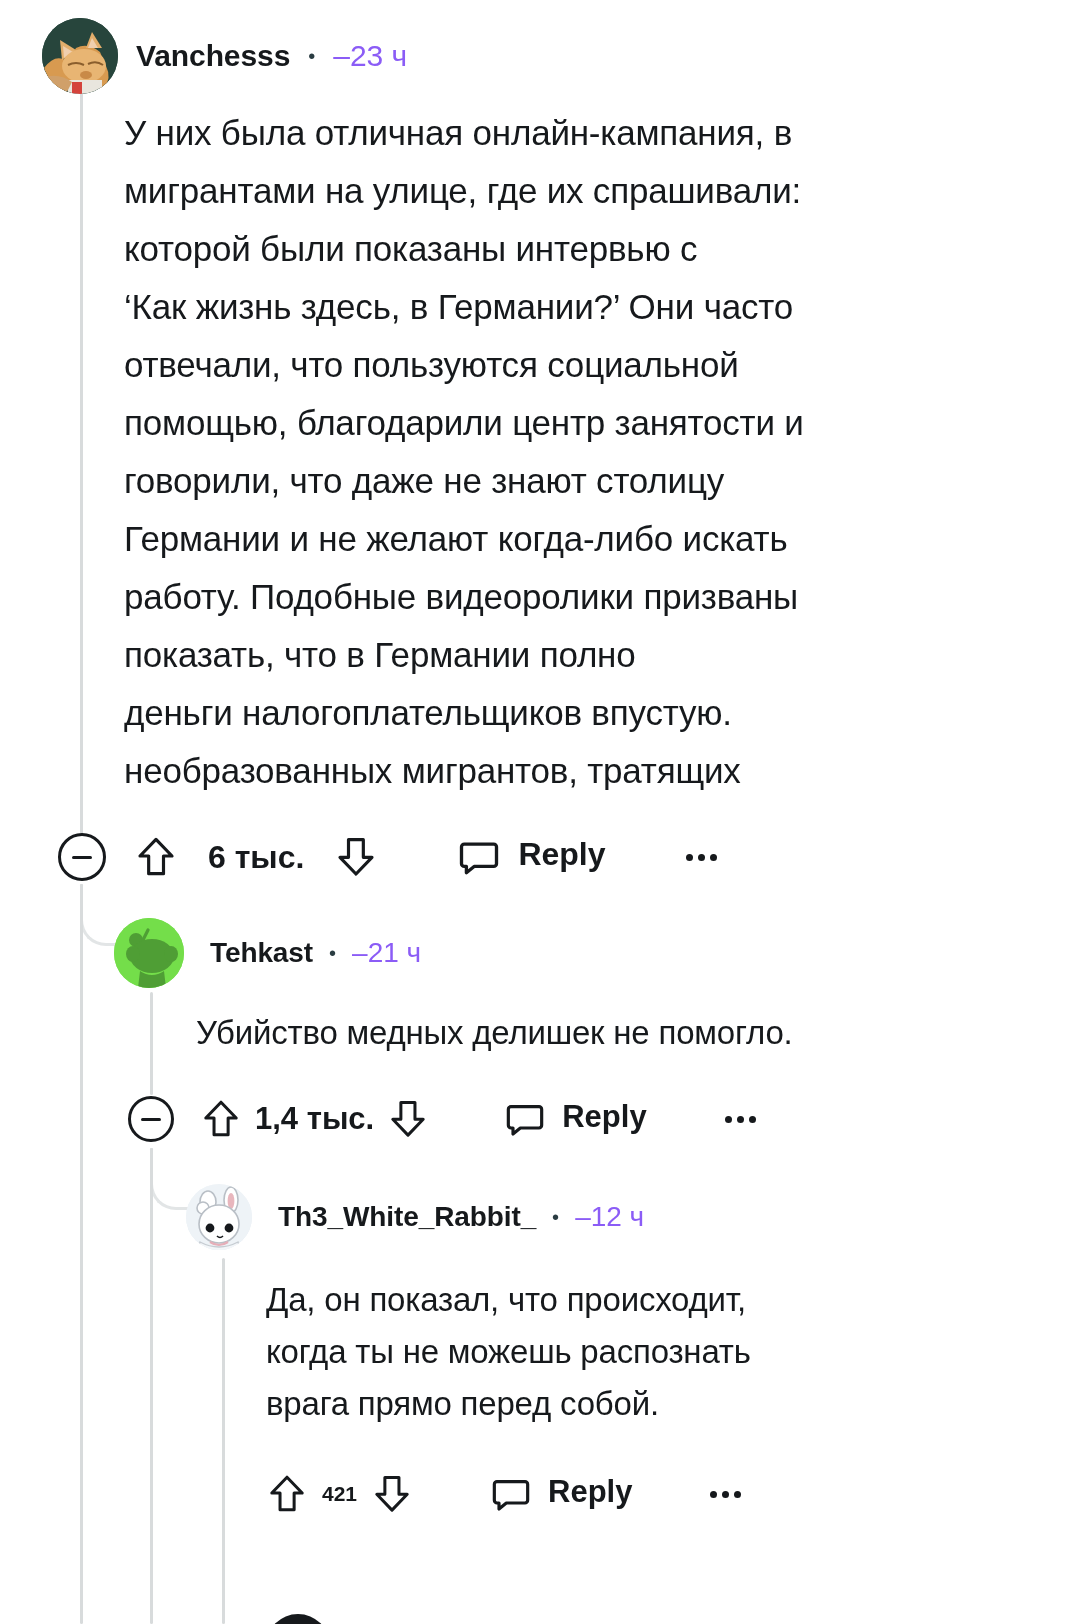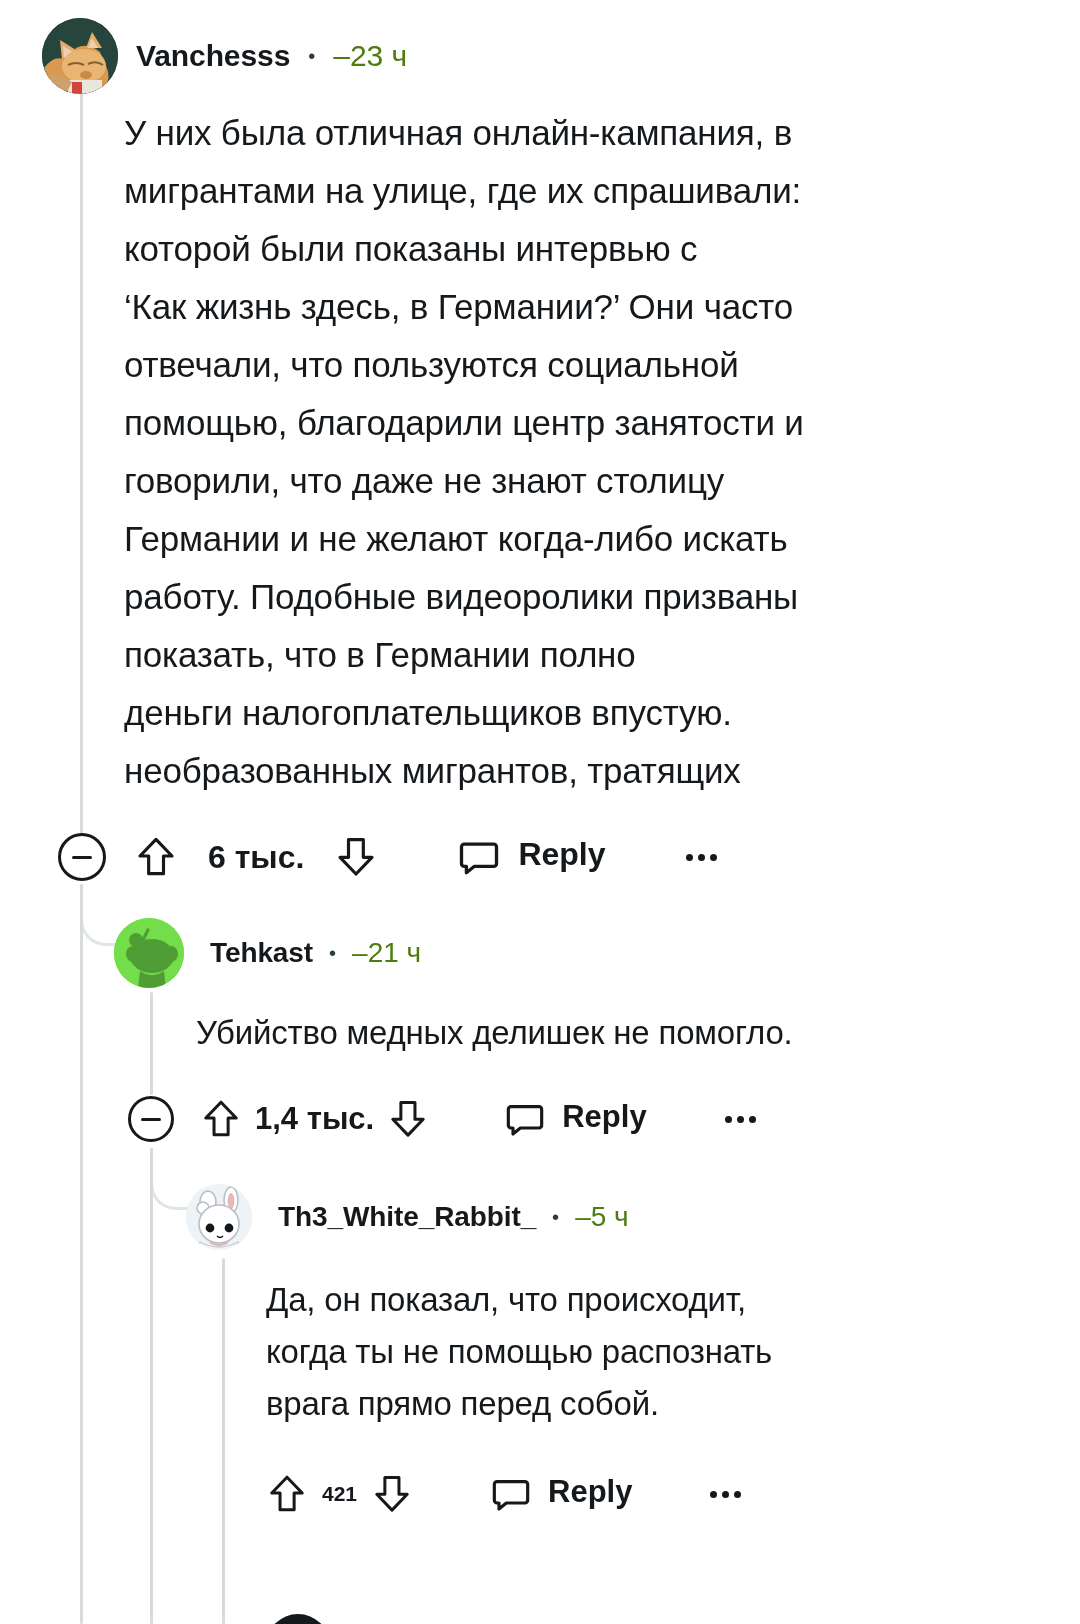--- a/index.html
+++ b/index.html
@@ -52,21 +52,21 @@
     color: #16191c;
     letter-spacing: -0.1px;
     white-space: nowrap;
   }
   .dot {
     color: #2a3c42;
     font-size: 20px;
     line-height: 1;
   }
   .ts {
-    color: #4d7c0f;
+    color: #8b5cf6;
     white-space: nowrap;
   }
 
   
   .ctext {
     position: absolute;
     color: #16191c;
     letter-spacing: -0.2px;
   }
   .ctext .ln { display: block; }
@@ -272,26 +272,26 @@
         <ellipse cx="33" cy="40" rx="20" ry="19" fill="#ffffff" stroke="#b9bfc6" stroke-width="1.6"></ellipse>
         <circle cx="24" cy="44" r="4.4" fill="#16191c"></circle>
         <circle cx="43" cy="44" r="4.4" fill="#16191c"></circle>
         <path d="M31 52 q3 3 6 0" stroke="#16191c" stroke-width="1.6" fill="none"></path>
         <path d="M14 58 q19 10 38 0 l3 10 H11 Z" fill="#f3f6f9" stroke="#c6ccd2" stroke-width="1.4"></path>
         <path d="M24 58 q9 6 18 0" stroke="#e6aeb8" stroke-width="2.2" fill="none"></path>
       </svg>
     </div>
     <div class="uname" style="font-size:28px; margin-left:10px;">Th3_White_Rabbit_</div>
     <div class="dot">•</div>
-    <div class="ts" style="font-size:28px;">–5 ч</div>
+    <div class="ts" style="font-size:28px;">–12 ч</div>
   </div>
 
   <div class="ctext" style="left:266px; top:1274px; width:730px; font-size:33px; line-height:52px;">
     <span class="ln">Да, он показал, что происходит,</span>
-    <span class="ln">когда ты не помощью распознать</span>
+    <span class="ln">когда ты не можешь распознать</span>
     <span class="ln">врага прямо перед собой.</span>
   </div>
 
   <div class="actions" style="left:268px; top:1473px;">
     <div class="votes">
       <div>
         <svg width="38" height="42" viewBox="0 0 24 26">
           <path d="M12 2.4 L21.6 12.4 h-5.1 v10.6 h-8.9 V12.4 H2.4 Z" fill="none" stroke="#16191c" stroke-width="1.9" stroke-linejoin="round"></path>
         </svg>
       </div>

